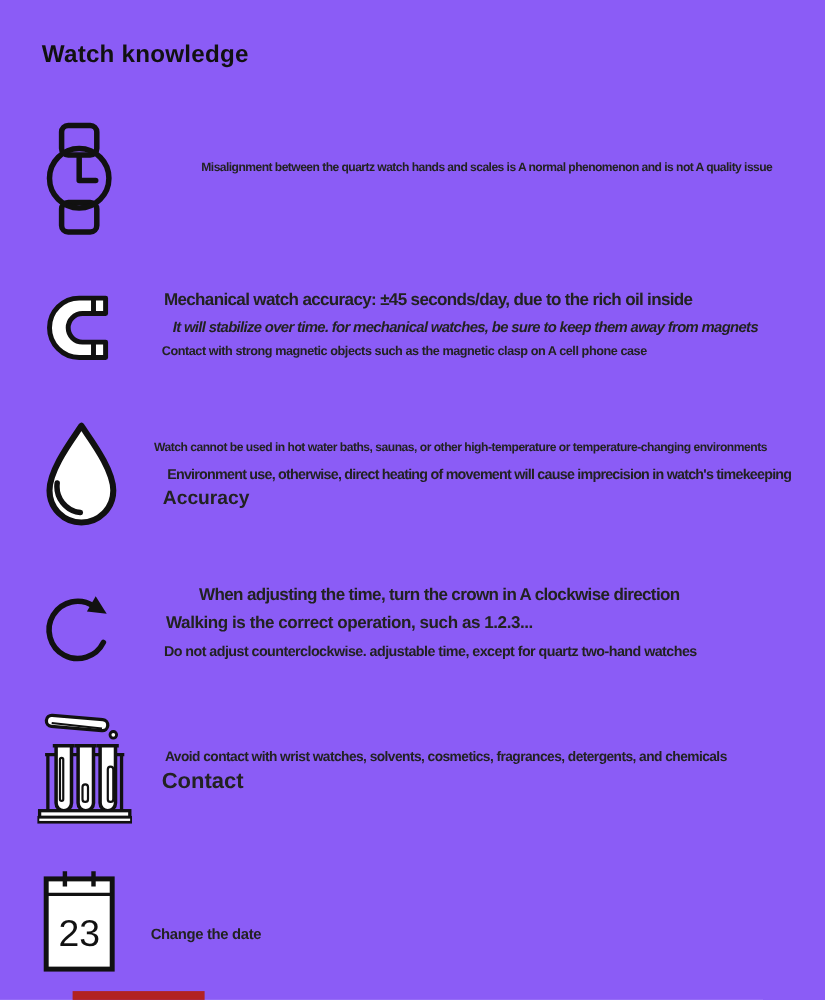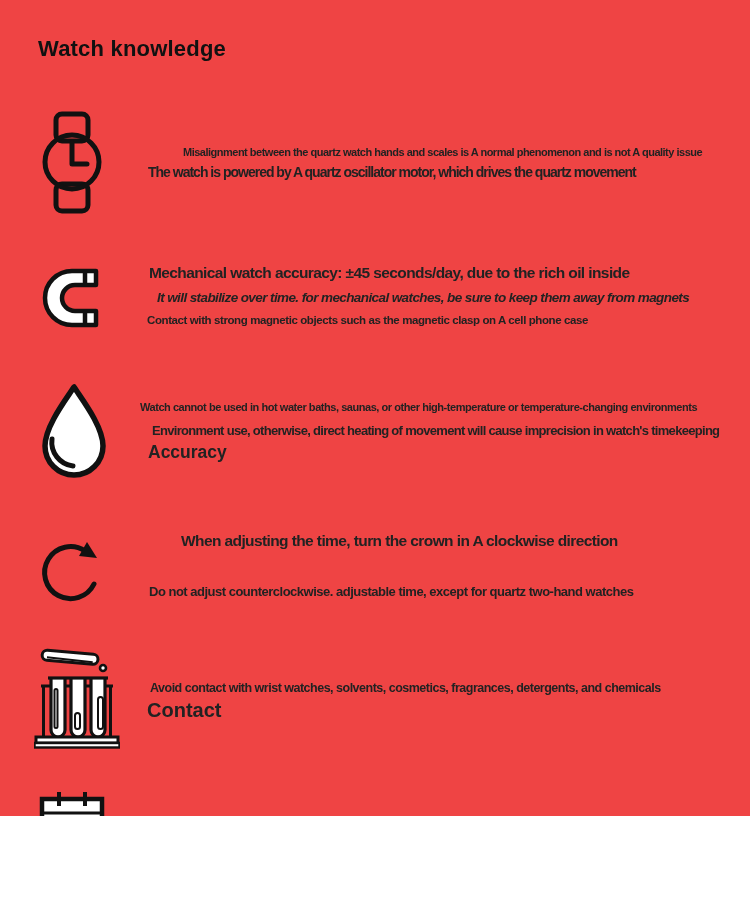--- a/index.html
+++ b/index.html
@@ -1,17 +1,17 @@
 <!DOCTYPE html>
 <html><head>
 <meta charset="utf-8">
 <style>
   html,body { margin:0; padding:0; background:#fff; }
   .page {
-    position:relative; width:750px; height:816px; background:#ef4444;
+    position:relative; width:750px; height:909px; background:#8b5cf6;
     font-family:"Liberation Sans", sans-serif; color:#1d1d1d; overflow:hidden;
   }
   .title {
     position:absolute; left:38px; top:36px; margin:0;
     font-size:22px; font-weight:bold; color:#111; letter-spacing:0.2px;
   }
   .line { position:absolute; white-space:nowrap; font-weight:bold; line-height:1.2; color:#222; }
   .icon { position:absolute; }
 
   
@@ -59,21 +59,20 @@
 
   <h1 class="title">Watch knowledge</h1>
 
   <svg class="icon icon-s1" width="70" height="103" viewBox="0 0 70 103">
     <rect class="ic" x="19" y="3" width="32" height="27" rx="6"></rect>
     <rect class="ic" x="19" y="73" width="32" height="27" rx="6"></rect>
     <circle class="ic" cx="35" cy="51" r="27" fill="#fff"></circle>
     <path class="ic" d="M35 32 L35 53 L50 53" stroke-linecap="round" stroke-linejoin="round"></path>
   </svg>
   <div class="line s1l1">Misalignment between the quartz watch hands and scales is A normal phenomenon and is not A quality issue</div>
-  <div class="line s1l2">The watch is powered by A quartz oscillator motor, which drives the quartz movement</div>
 
   <svg class="icon icon-s2" width="74" height="76" viewBox="0 0 74 76">
     <path d="M57 11 H33 A27 27 0 0 0 33 65 H57 V51 H36 A13 13 0 0 1 36 25 H57 Z" fill="#fff" stroke="#111" stroke-width="4.5" stroke-linejoin="round"></path>
     <line x1="46" y1="11" x2="46" y2="25" stroke="#111" stroke-width="4.5"></line>
     <line x1="46" y1="51" x2="46" y2="65" stroke="#111" stroke-width="4.5"></line>
   </svg>
   <div class="line s2l1">Mechanical watch accuracy: ±45 seconds/day, due to the rich oil inside</div>
   <div class="line s2l2">It will stabilize over time. for mechanical watches, be sure to keep them away from magnets</div>
   <div class="line s2l3">Contact with strong magnetic objects such as the magnetic clasp on A cell phone case</div>
 
@@ -83,20 +82,21 @@
   </svg>
   <div class="line s3l1">Watch cannot be used in hot water baths, saunas, or other high-temperature or temperature-changing environments</div>
   <div class="line s3l2">Environment use, otherwise, direct heating of movement will cause imprecision in watch's timekeeping</div>
   <div class="line s3l3">Accuracy</div>
 
   <svg class="icon icon-s4" width="66" height="90" viewBox="0 0 66 90">
     <path d="M55 63 A26 26 0 1 1 46 30" fill="none" stroke="#111" stroke-width="5" stroke-linecap="round"></path>
     <polygon points="58,37 48,21 40,35" fill="#111"></polygon>
   </svg>
   <div class="line s4l1">When adjusting the time, turn the crown in A clockwise direction</div>
+  <div class="line s4l2">Walking is the correct operation, such as 1.2.3...</div>
   <div class="line s4l3">Do not adjust counterclockwise. adjustable time, except for quartz two-hand watches</div>
 
   <svg class="icon icon-s5" width="86" height="104" viewBox="0 0 86 104">
     <g transform="rotate(5 10 12)">
       <rect x="8" y="5" width="56" height="10" rx="5" fill="#fff" stroke="#111" stroke-width="3"></rect>
       <line x1="13" y1="12" x2="59" y2="13" stroke="#111" stroke-width="1.8"></line>
     </g>
     <circle cx="69" cy="23" r="3" fill="#fff" stroke="#111" stroke-width="2.6"></circle>
     <line x1="7" y1="41" x2="79" y2="41" stroke="#111" stroke-width="3"></line>
     <line x1="9.5" y1="41" x2="9.5" y2="92" stroke="#111" stroke-width="3"></line>

